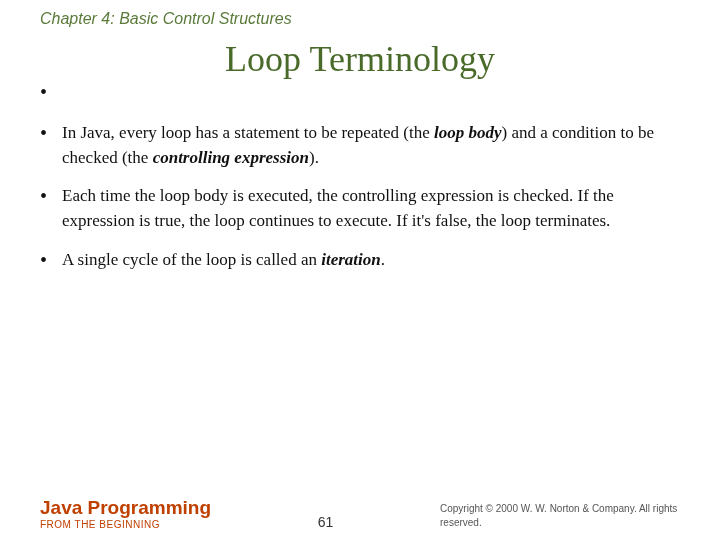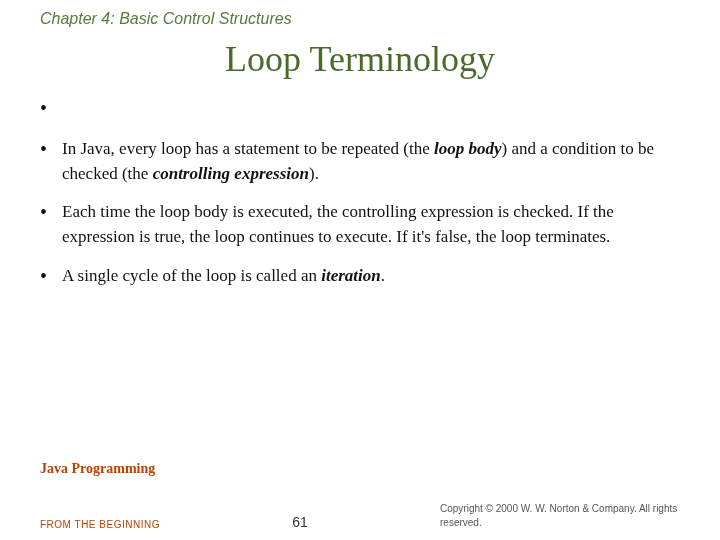--- a/index.html
+++ b/index.html
@@ -25,21 +25,20 @@
       font-size: 16px;
       color: #5a7a3a;
       font-family: Arial, sans-serif;
     }
     .title {
       text-align: center;
       font-size: 36px;
       color: #4a6a2a;
       font-weight: normal;
       font-family: Georgia, serif;
-      margin-bottom: 16px;
       margin-top: 4px;
     }
     .bullet-list {
       list-style: none;
       padding: 0;
     }
     .bullet-list li {
       display: flex;
       align-items: flex-start;
       margin-bottom: 14px;
@@ -68,31 +67,30 @@
       display: flex;
       align-items: flex-end;
       padding: 0 40px 10px 40px;
       justify-content: space-between;
     }
     .footer-left {
       display: flex;
       flex-direction: column;
     }
     .footer-brand {
-      font-size: 14px;
+      font-size: 19px;
       font-weight: bold;
       color: #c04000;
-      font-family: Liberation Serif, serif;
+      font-family: Liberation Sans, sans-serif;
     }
     .footer-sub {
       font-size: 10px;
       color: #c04000;
       font-family: Arial, sans-serif;
       letter-spacing: 0.5px;
-      margin-top: 42px;
     }
     .footer-page {
       font-size: 14px;
       color: #333;
       font-family: Arial, sans-serif;
     }
     .footer-copyright {
       font-size: 10px;
       color: #555;
       font-family: Arial, sans-serif;

